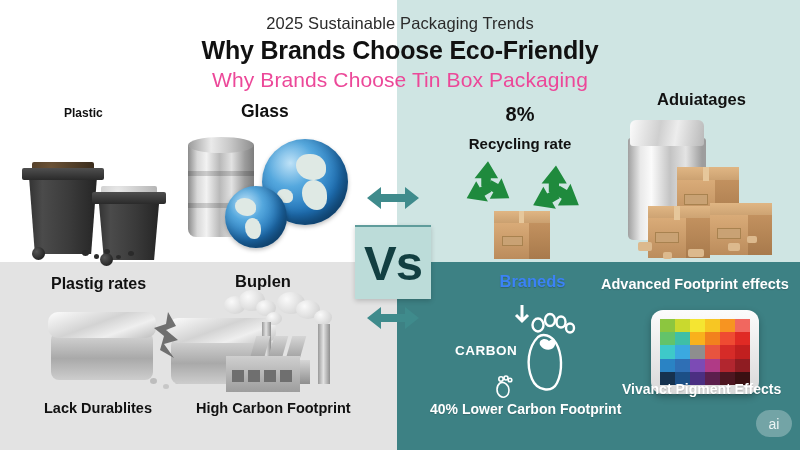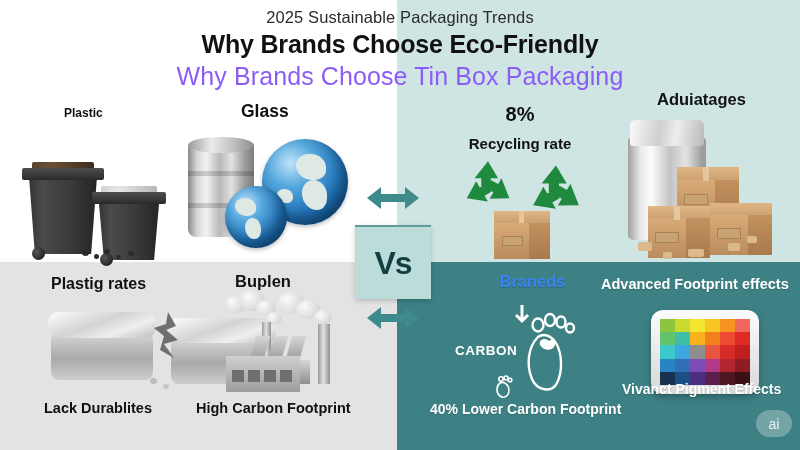--- a/index.html
+++ b/index.html
@@ -8,25 +8,25 @@
 
   
   .quad{position:absolute;}
   #q-tl{left:0;top:0;width:397px;height:262px;background:#ffffff;}
   #q-tr{left:397px;top:0;width:403px;height:262px;background:#cfe5e3;}
   #q-bl{left:0;top:262px;width:397px;height:188px;background:#e3e3e3;}
   #q-br{left:397px;top:262px;width:403px;height:188px;background:#3d8184;}
 
   
   #header{position:absolute;left:0;top:0;width:800px;height:92px;z-index:6;
-          display:flex;flex-direction:column;align-items:center;justify-content:center;
+          display:flex;flex-direction:column;align-items:center;justify-content:flex-end;
           padding-top:7px;box-sizing:border-box;pointer-events:none;}
   #eyebrow{font-size:16.5px;color:#2b2b2b;letter-spacing:.1px;line-height:1.15;}
   #h1{font-size:25px;font-weight:bold;color:#111;letter-spacing:-.2px;line-height:1.25;margin-top:2px;}
-  #h2{font-size:25px;color:#8b5cf6;letter-spacing:.1px;line-height:1.2;margin-top:1px;}
+  #h2{font-size:21px;color:#ec4899;letter-spacing:.1px;line-height:1.2;margin-top:1px;}
 
   
   .lbl{position:absolute;font-weight:bold;color:#111;z-index:5;white-space:nowrap;}
   .lbl.light{color:#fff;font-weight:bold;text-shadow:0 1px 1px rgba(0,0,0,.18);}
   #lbl-plastic{left:64px;top:106px;font-size:12px;}
   #lbl-glass{left:241px;top:101px;font-size:17.5px;}
   #lbl-adv{left:657px;top:90px;font-size:16.5px;color:#111;}
   #lbl-plastig{left:51px;top:275px;font-size:16px;}
   #lbl-buplen{left:235px;top:272px;font-size:16.5px;}
   #lbl-lackdur{left:44px;top:400px;font-size:14.5px;}
@@ -44,21 +44,21 @@
   #brand-stat{position:absolute;left:470px;top:272px;width:125px;text-align:center;z-index:5;color:#3b82f6;}
   #brand-stat .t1{font-size:16.5px;font-weight:bold;line-height:1.1;text-shadow:0 1px 1px rgba(0,0,0,.2);}
   #brand-stat .t2{font-size:25px;font-weight:bold;line-height:1.05;margin-top:1px;margin-left:-18px;text-shadow:0 1px 1px rgba(0,0,0,.2);}
   #lbl-carbon{position:absolute;left:455px;top:343px;font-size:13.5px;font-weight:bold;color:#fff;letter-spacing:.5px;z-index:5;}
 
   
   #vs-box{position:absolute;left:355px;top:225px;width:76px;height:72px;
           background:#bcdcd9;border-top:2px solid #5f9c9b;z-index:8;
           display:flex;align-items:center;justify-content:center;
           box-shadow:0 2px 5px rgba(0,0,0,.18);}
-  #vs-box span{font-size:32px;font-weight:bold;color:#123f41;letter-spacing:-1px;line-height:1;}
+  #vs-box span{font-size:49px;font-weight:bold;color:#123f41;letter-spacing:-1px;line-height:1;}
   .dbl-arrow{position:absolute;z-index:7;}
   #arrow-top{left:365px;top:183px;}
   #arrow-bottom{left:365px;top:303px;}
 
   
   #bins{position:absolute;left:20px;top:150px;width:160px;height:110px;z-index:3;}
   .bin{position:absolute;}
   .bin .body{position:absolute;left:0;top:14px;width:100%;height:calc(100% - 14px);
               background:linear-gradient(90deg,#2e2e2e 0%,#4b4b4b 22%,#3a3a3a 60%,#232323 100%);
               clip-path:polygon(4% 0,96% 0,88% 100%,12% 100%);}

